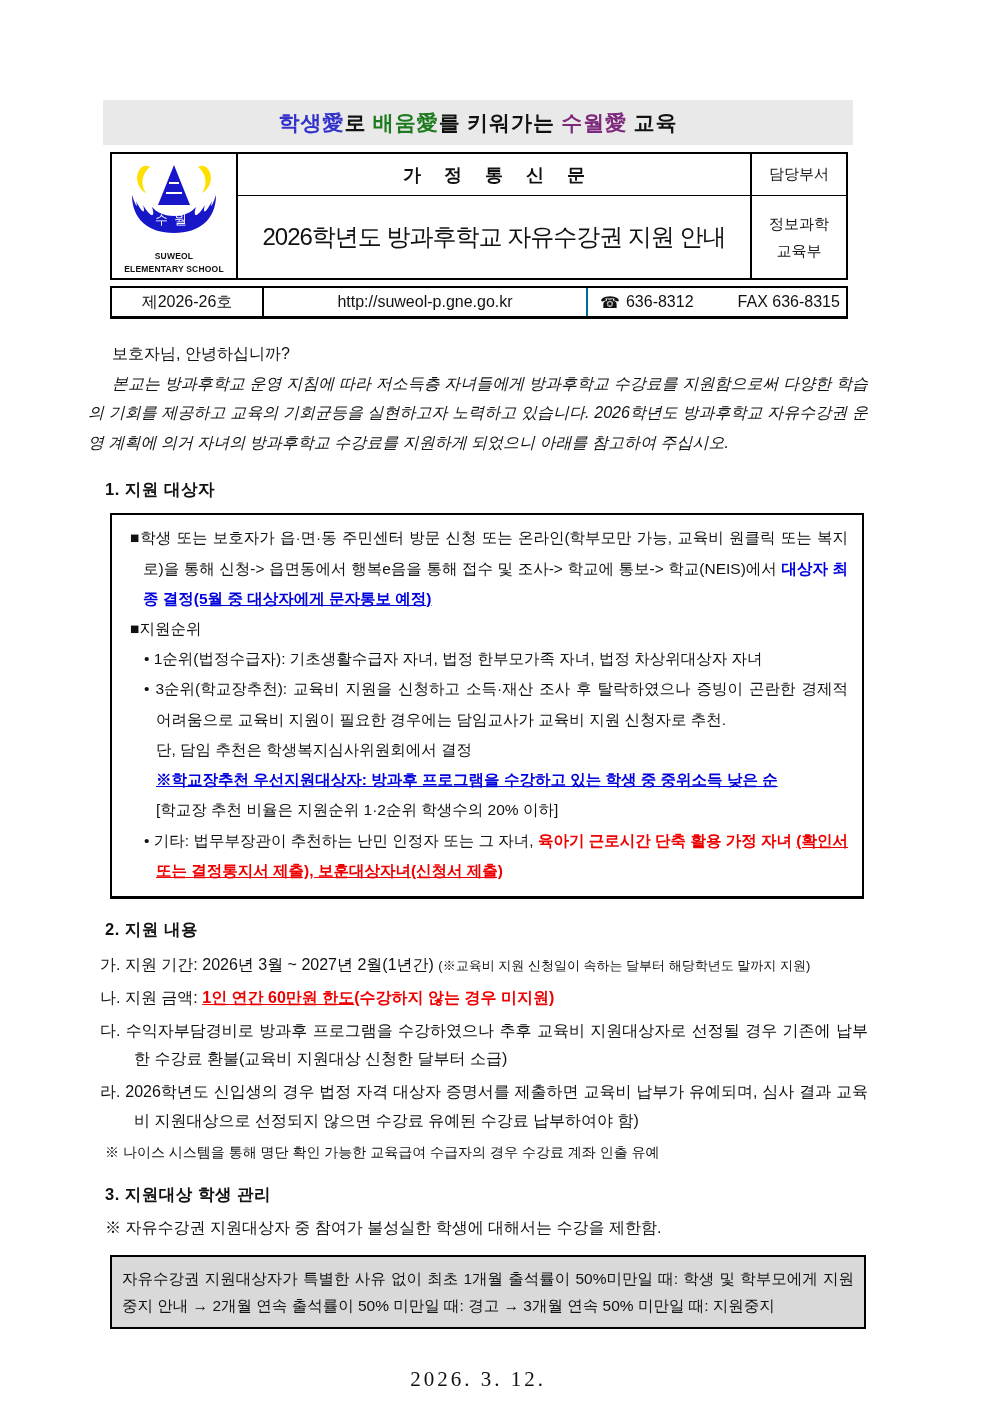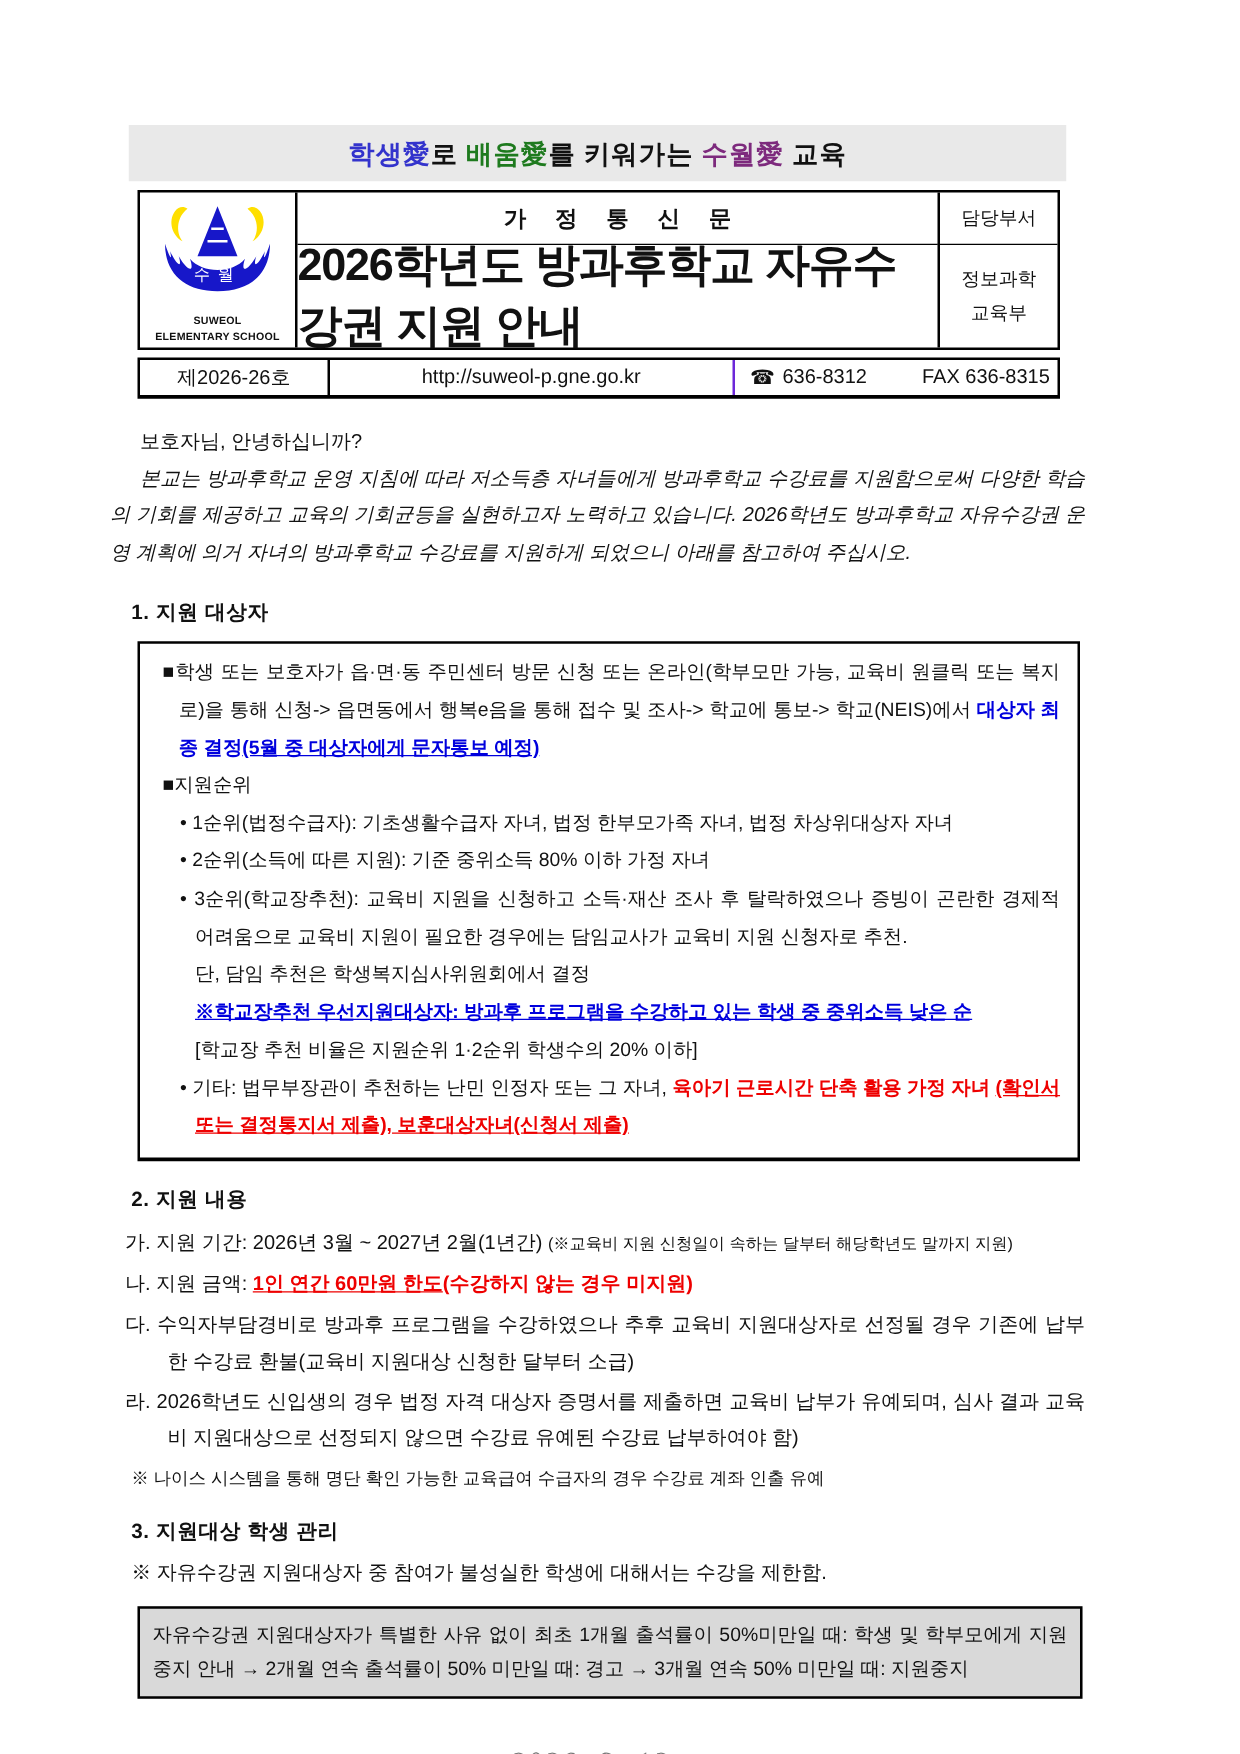--- a/index.html
+++ b/index.html
@@ -22,28 +22,28 @@
   .c-purple{color:var(--banner-purple);}
 
   
   .ht{margin:7px 108px 0 110px;border:2px solid #000;display:grid;
       grid-template-columns:126px 1fr 96px;grid-template-rows:42px 82px;}
   .ht-logo{grid-row:1/3;border-right:2px solid #000;display:flex;flex-direction:column;align-items:center;justify-content:center;padding-top:4px;}
   .logo-en{font-size:8.5px;font-weight:bold;letter-spacing:.2px;text-align:center;line-height:1.5;margin-top:3px;}
   .ht-doctype{border-bottom:1px solid #000;display:flex;align-items:center;justify-content:center;
               font-size:18px;font-weight:600;letter-spacing:9px;text-indent:9px;}
   .ht-deptlabel{border-left:2px solid #000;border-bottom:1px solid #000;display:flex;align-items:center;justify-content:center;font-size:15px;}
-  .ht-title{display:flex;align-items:center;justify-content:center;font-size:36px;font-weight:bold;letter-spacing:-1px;}
+  .ht-title{display:flex;align-items:center;justify-content:center;font-size:24px;font-weight:normal;letter-spacing:-1px;}
   .ht-dept{border-left:2px solid #000;display:flex;flex-direction:column;align-items:center;justify-content:center;font-size:15px;line-height:1.8;}
 
   
   .strip{margin:6px 108px 0 110px;border:2px solid #000;border-bottom-width:3px;display:grid;
          grid-template-columns:150px 326px 1fr;height:33px;font-size:16px;}
   .strip>div{display:flex;align-items:center;justify-content:center;}
-  .strip .cell2{border-left:2px solid #000;border-right:2px solid #6d28d9;}
+  .strip .cell2{border-left:2px solid #000;border-right:2px solid #0369a1;}
   .strip .cell3{justify-content:flex-start;padding-left:12px;gap:6px;}
   .strip .fax{margin-left:38px;}
 
   
   .intro{margin:20px 88px 0 88px;font-size:16px;line-height:1.85;text-align:justify;}
   .intro .greet{text-indent:24px;}
   .intro .para{text-indent:24px;font-style:italic;}
 
   .sec-heading{margin:22px 0 0 105px;font-size:16.5px;font-weight:bold;letter-spacing:.5px;}
 
@@ -123,21 +123,20 @@
     <div class="greet">보호자님, 안녕하십니까?</div>
     <div class="para">본교는 방과후학교 운영 지침에 따라 저소득층 자녀들에게 방과후학교 수강료를 지원함으로써 다양한 학습의 기회를 제공하고 교육의 기회균등을 실현하고자 노력하고 있습니다. 2026학년도 방과후학교 자유수강권 운영 계획에 의거 자녀의 방과후학교 수강료를 지원하게 되었으니 아래를 참고하여 주십시오.</div>
   </div>
 
   <div class="sec-heading">1. 지원 대상자</div>
 
   <div class="box1">
     <div class="b-line"><span>■</span><span>학생 또는 보호자가 읍·면·동 주민센터 방문 신청 또는 온라인(학부모만 가능, 교육비 원클릭 또는 복지로)을 통해 신청-&gt; 읍면동에서 행복e음을 통해 접수 및 조사-&gt; 학교에 통보-&gt; 학교(NEIS)에서 </span><span class="blue-b">대상자 최종 결정</span><span class="blue-bu">(5월 중 대상자에게 문자통보 예정)</span></div>
     <div class="b-line"><span>■</span><span>지원순위</span></div>
     <div class="dot-line"><span>•</span><span> 1순위(법정수급자): 기초생활수급자 자녀, 법정 한부모가족 자녀, 법정 차상위대상자 자녀</span></div>
-    <div class="dot-line"><span>•</span><span> 2순위(소득에 따른 지원): 기준 중위소득 80% 이하 가정 자녀</span></div>
     <div class="dot-line"><span>•</span><span> 3순위(학교장추천): 교육비 지원을 신청하고 소득·재산 조사 후 탈락하였으나 증빙이 곤란한 경제적 어려움으로 교육비 지원이 필요한 경우에는 담임교사가 교육비 지원 신청자로 추천.</span></div>
     <div class="cont-line">단, 담임 추천은 학생복지심사위원회에서 결정</div>
     <div class="cont-line blue-bu">※학교장추천 우선지원대상자: 방과후 프로그램을 수강하고 있는 학생 중 중위소득 낮은 순</div>
     <div class="cont-line">[학교장 추천 비율은 지원순위 1·2순위 학생수의 20% 이하]</div>
     <div class="dot-line"><span>•</span><span> 기타: 법무부장관이 추천하는 난민 인정자 또는 그 자녀, </span><span class="red-b">육아기 근로시간 단축 활용 가정 자녀 </span><span class="red-bu">(확인서 또는 결정통지서 제출), 보훈대상자녀(신청서 제출)</span></div>
   </div>
 
   <div class="sec-heading" style="margin-top:20px;">2. 지원 내용</div>
 
   <div class="s2-item" style="margin-top:10px;"><span>가. 지원 기간: 2026년 3월 ~ 2027년 2월(1년간) </span><span class="small-note">(※교육비 지원 신청일이 속하는 달부터 해당학년도 말까지 지원)</span></div>

